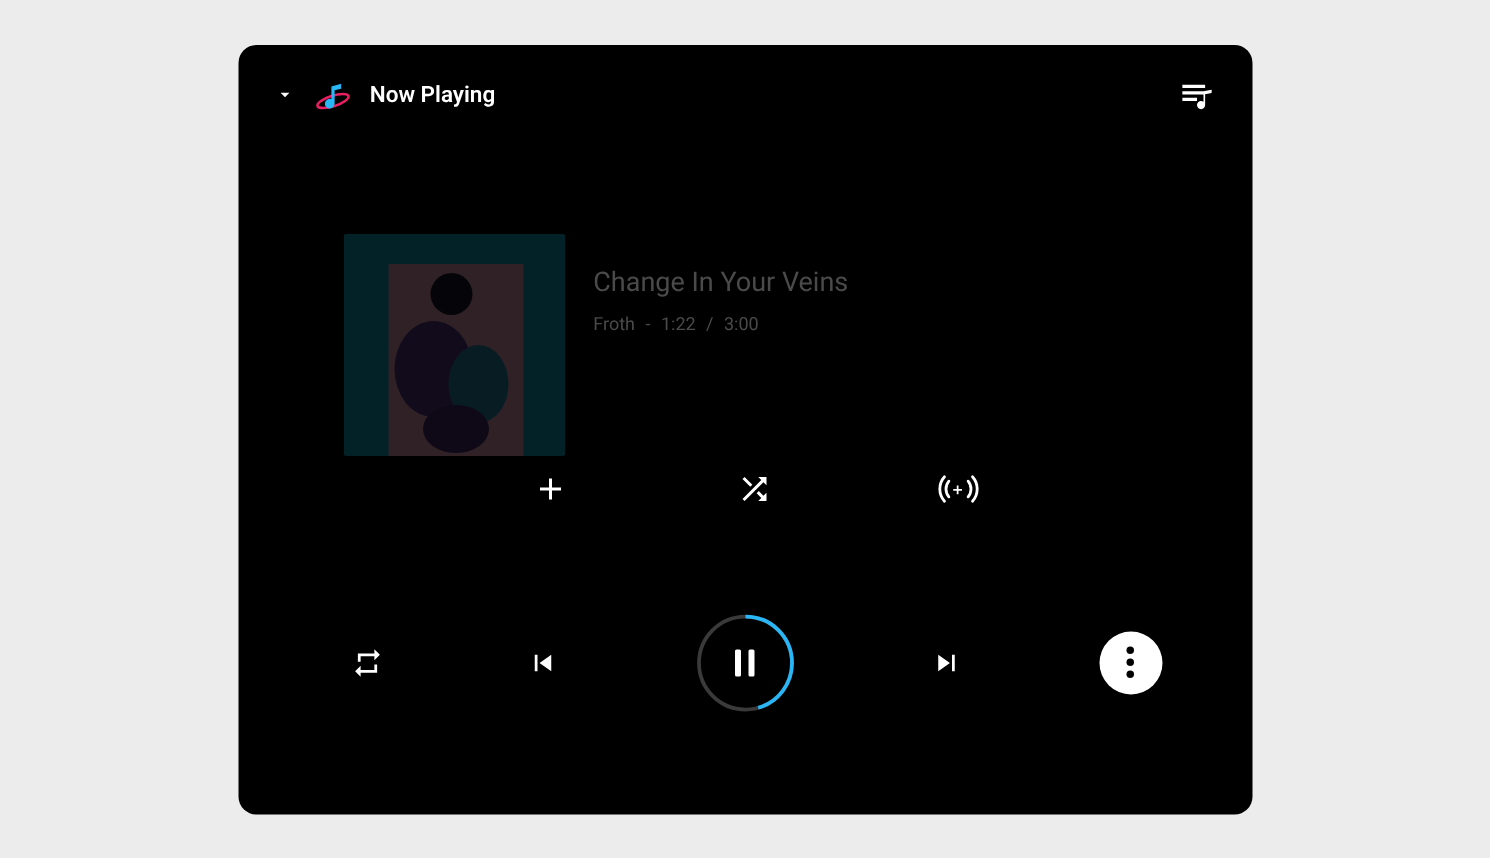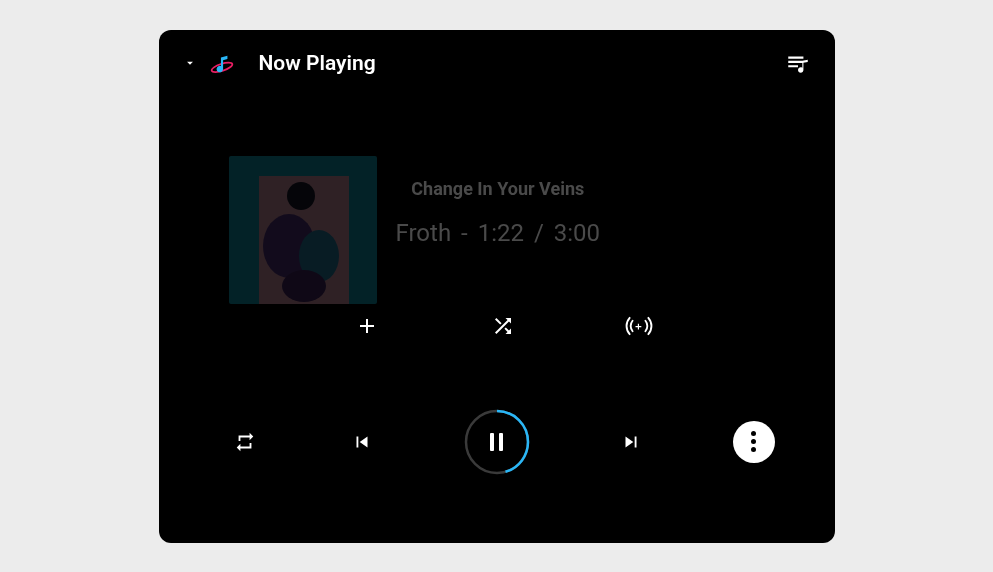--- a/index.html
+++ b/index.html
@@ -33,23 +33,22 @@
       cursor: pointer;
     }
     .app-logo {
       display: flex;
       align-items: center;
       width: 26px;
       height: 26px;
     }
     .header-title {
       color: #fff;
-      font-size: 21px;
+      font-size: 15px;
       font-weight: 600;
-      margin-left: 12px;
     }
     .queue-btn {
       margin-left: auto;
       color: #fff;
       display: flex;
       align-items: center;
       cursor: pointer;
     }
     .content {
       position: relative;
@@ -73,27 +72,26 @@
     }
     .track-title {
       color: #5a5a5a;
       font-size: 26px;
       font-weight: 400;
       margin-bottom: 10px;
     }
     .track-album {
       color: #4a4a4a;
       font-size: 18px;
-      font-weight: 700;
-      margin-bottom: 20px;
-      text-align: center;
+      font-weight: 400;
+      margin-bottom: 10px;
     }
     .track-meta {
       color: #4a4a4a;
-      font-size: 24px;
+      font-size: 12px;
       font-weight: 400;
     }
     .sep { margin: 0 4px; }
     .mid-row {
       position: absolute;
       top: 280px;
       left: 0;
       right: 0;
       display: flex;
       align-items: center;

